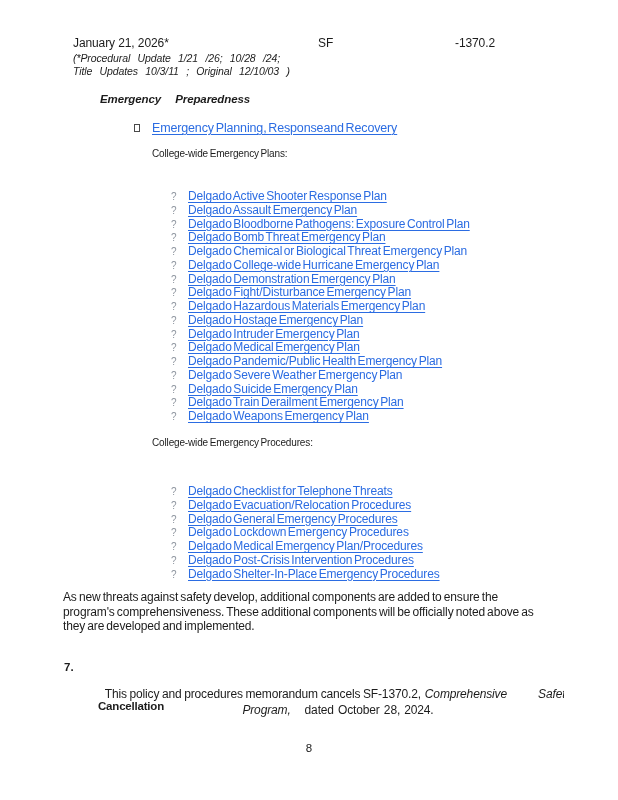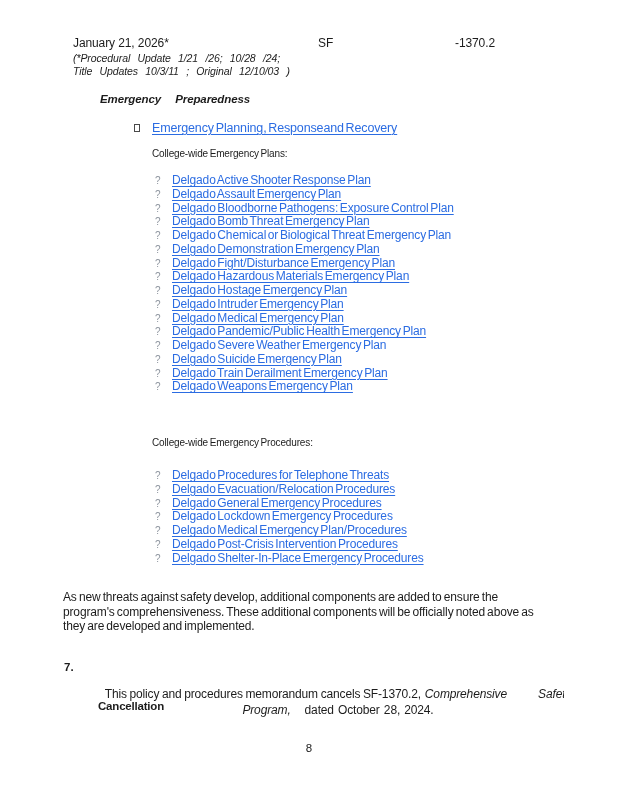--- a/index.html
+++ b/index.html
@@ -15,21 +15,21 @@
   
   .sec-head{font-size:11.5px;font-weight:bold;font-style:italic;word-spacing:11px;letter-spacing:-0.1px;}
   
   .lnk{color:#2b6ce2;text-decoration:underline;text-underline-offset:2px;text-decoration-thickness:1px;cursor:pointer;word-spacing:-1.5px;letter-spacing:-0.15px;}
   .lnk.nounder{text-decoration:none;}
   .main-lnk{font-size:12.5px;}
   .list-head{font-size:10px;word-spacing:-1px;letter-spacing:-0.15px;}
   
   .sqbullet{display:inline-block;width:4px;height:6px;border:1px solid #4a4a4a;vertical-align:middle;}
   
-  .qlist{list-style:none;margin:0;padding:0;font-size:12px;line-height:13.75px;}
+  .qlist{list-style:none;margin:16px;padding:0;font-size:12px;line-height:13.75px;}
   .qlist li{white-space:nowrap;}
   .qmark{display:inline-block;width:17px;color:#8d949e;font-size:10px;}
   
   .para{font-size:12px;line-height:14.6px;word-spacing:-1px;letter-spacing:-0.15px;}
   
   .cancel-num{font-size:11.5px;font-weight:bold;}
   .cancel-title{font-size:11.5px;font-weight:bold;letter-spacing:-0.2px;}
   .cancel-body{font-size:12px;line-height:15.5px;word-spacing:-0.5px;letter-spacing:-0.15px;text-align:center;}
   .it{font-style:italic;}
   .wide-it{word-spacing:28px;margin-left:4px;}
@@ -57,37 +57,38 @@
   <a class="abs lnk main-lnk" style="left:152px;top:121px;">Emergency Planning, Responseand Recovery</a>
 
   <div class="abs list-head" style="left:152px;top:148px;">College-wide Emergency Plans:</div>
 
   <ul class="abs qlist" style="left:155px;top:174px;">
     <li><span class="qmark">?</span><a class="lnk">Delgado Active Shooter Response Plan</a></li>
     <li><span class="qmark">?</span><a class="lnk">Delgado Assault Emergency Plan</a></li>
     <li><span class="qmark">?</span><a class="lnk">Delgado Bloodborne Pathogens: Exposure Control Plan</a></li>
     <li><span class="qmark">?</span><a class="lnk">Delgado Bomb Threat Emergency Plan</a></li>
     <li><span class="qmark">?</span><a class="lnk nounder">Delgado Chemical or Biological Threat Emergency Plan</a></li>
+    <li><span class="qmark">?</span><a class="lnk">Delgado College-wide Hurricane Emergency Plan</a></li>
     <li><span class="qmark">?</span><a class="lnk">Delgado Demonstration Emergency Plan</a></li>
     <li><span class="qmark">?</span><a class="lnk">Delgado Fight/Disturbance Emergency Plan</a></li>
     <li><span class="qmark">?</span><a class="lnk">Delgado Hazardous Materials Emergency Plan</a></li>
     <li><span class="qmark">?</span><a class="lnk">Delgado Hostage Emergency Plan</a></li>
     <li><span class="qmark">?</span><a class="lnk">Delgado Intruder Emergency Plan</a></li>
     <li><span class="qmark">?</span><a class="lnk">Delgado Medical Emergency Plan</a></li>
     <li><span class="qmark">?</span><a class="lnk">Delgado Pandemic/Public Health Emergency Plan</a></li>
     <li><span class="qmark">?</span><a class="lnk nounder">Delgado Severe Weather Emergency Plan</a></li>
     <li><span class="qmark">?</span><a class="lnk">Delgado Suicide Emergency Plan</a></li>
     <li><span class="qmark">?</span><a class="lnk">Delgado Train Derailment Emergency Plan</a></li>
     <li><span class="qmark">?</span><a class="lnk">Delgado Weapons Emergency Plan</a></li>
   </ul>
 
   <div class="abs list-head" style="left:152px;top:437px;text-align:right;">College-wide Emergency Procedures:</div>
 
   <ul class="abs qlist" style="left:155px;top:469px;">
-    <li><span class="qmark">?</span><a class="lnk">Delgado Procedures for Telephone Threats</a></li>
+    <li><span class="qmark">?</span><a class="lnk">Delgado Checklist for Telephone Threats</a></li>
     <li><span class="qmark">?</span><a class="lnk">Delgado Evacuation/Relocation Procedures</a></li>
     <li><span class="qmark">?</span><a class="lnk">Delgado General Emergency Procedures</a></li>
     <li><span class="qmark">?</span><a class="lnk nounder">Delgado Lockdown Emergency Procedures</a></li>
     <li><span class="qmark">?</span><a class="lnk">Delgado Medical Emergency Plan/Procedures</a></li>
     <li><span class="qmark">?</span><a class="lnk">Delgado Post-Crisis Intervention Procedures</a></li>
     <li><span class="qmark">?</span><a class="lnk">Delgado Shelter-In-Place Emergency Procedures</a></li>
   </ul>
 
   <div class="abs para" style="left:63px;top:590px;width:525px;">
     <div>As new threats against safety develop, additional components are added to ensure the</div>

